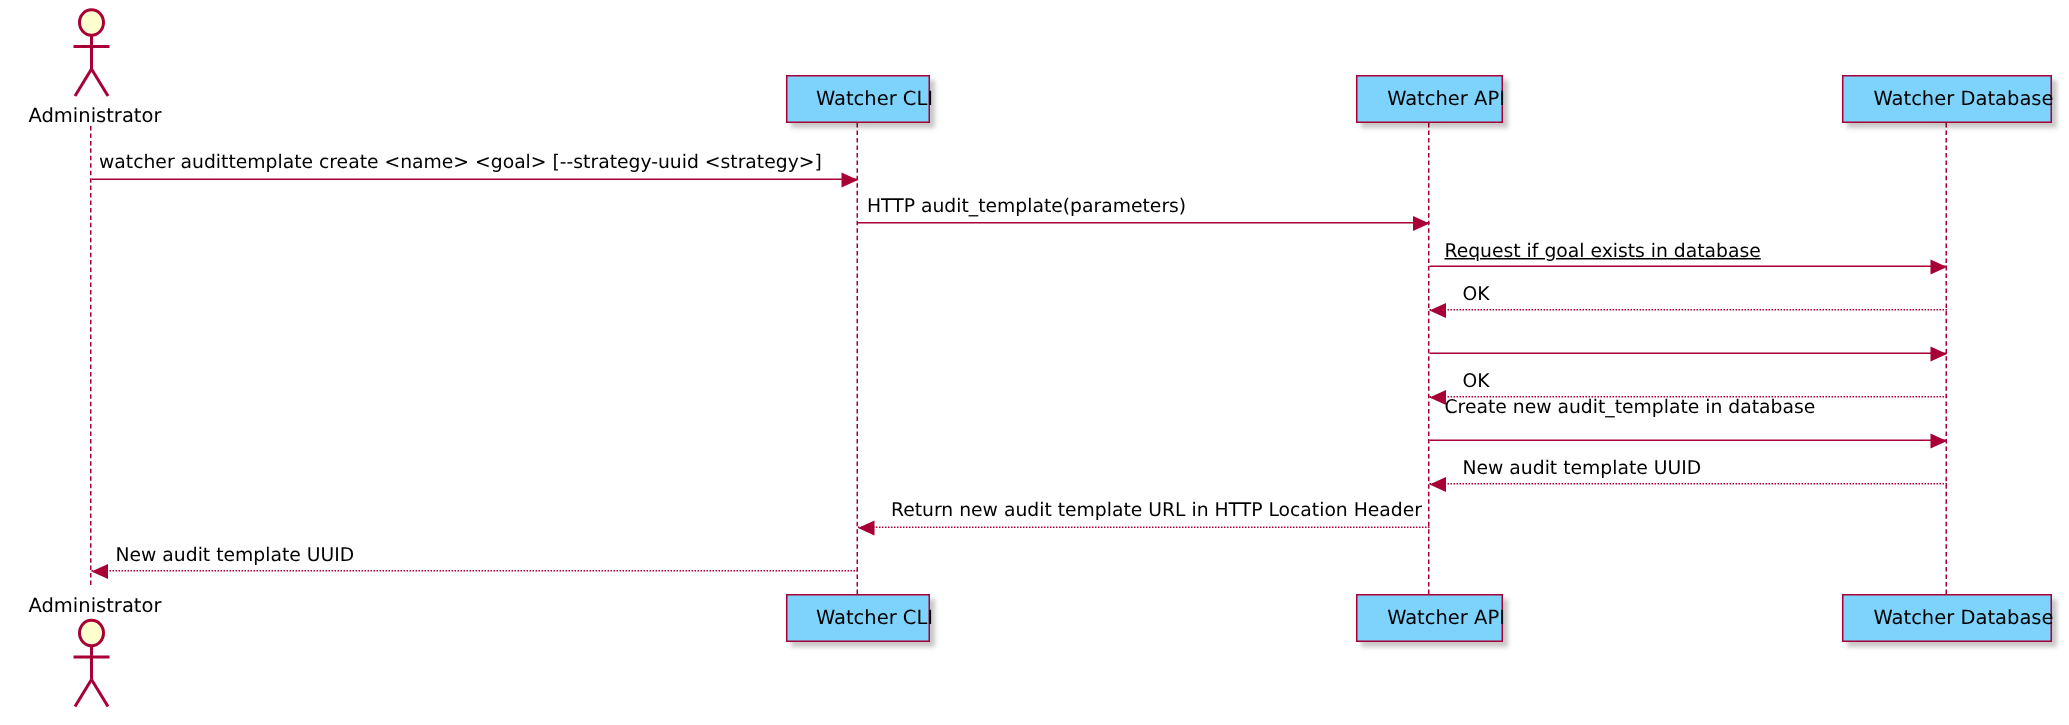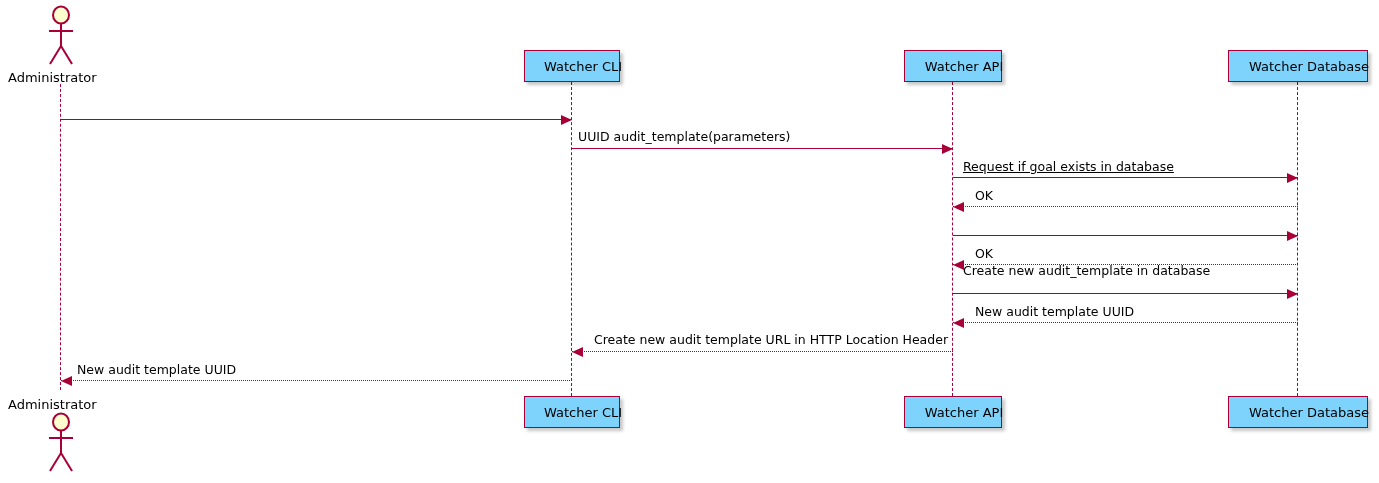--- a/index.html
+++ b/index.html
@@ -42,20 +42,21 @@
   
   .actor-figure {
     position: absolute;
   }
   .actor-label {
     position: absolute;
     font-size: 13px;
     color: #000000;
     white-space: nowrap;
     line-height: 1;
+    margin-left: 11px;
   }
   
   .msg-line {
     position: absolute;
     height: 0;
     border-top: 1.4px solid #A80036;
   }
   .msg-line.dotted {
     border-top: 1.4px dotted #A80036;
   }
@@ -111,39 +112,40 @@
         </g>
       </svg></div>
     <div class="participant-box" style="left: 524px; top: 50px; width: 96px; height: 32px;">Watcher CLI</div>
     <div class="participant-box" style="left: 524px; top: 396px; width: 96px; height: 32px;">Watcher CLI</div>
     <div class="participant-box" style="left: 904px; top: 50px; width: 98px; height: 32px;">Watcher API</div>
     <div class="participant-box" style="left: 904px; top: 396px; width: 98px; height: 32px;">Watcher API</div>
     <div class="participant-box" style="left: 1228px; top: 50px; width: 140px; height: 32px;">Watcher Database</div>
     <div class="participant-box" style="left: 1228px; top: 396px; width: 140px; height: 32px;">Watcher Database</div>
     <div class="msg-line" style="left: 61px; top: 119px; width: 511px;"></div>
     <div class="arrowhead right" style="top: 114.5px; left: 561px;"></div>
+    <div class="msg-label" style="left: 66px; top: 102px;">watcher audittemplate create &lt;name&gt; &lt;goal&gt; [--strategy-uuid &lt;strategy&gt;]</div>
     <div class="msg-line" style="left: 572px; top: 148px; width: 381px;"></div>
     <div class="arrowhead right" style="top: 143.5px; left: 942px;"></div>
-    <div class="msg-label" style="left: 578px; top: 131px;">UUID audit_template(parameters)</div>
+    <div class="msg-label" style="left: 578px; top: 131px;">HTTP audit_template(parameters)</div>
     <div class="msg-line" style="left: 953px; top: 177px; width: 345px;"></div>
     <div class="arrowhead right" style="top: 172.5px; left: 1287px;"></div>
     <div class="msg-label" style="left: 963px; top: 161px; text-decoration: underline;">Request if goal exists in database</div>
     <div class="msg-line dotted" style="left: 953px; top: 206px; width: 345px;"></div>
     <div class="arrowhead left" style="top: 201.5px; left: 953px;"></div>
     <div class="msg-label" style="left: 975px; top: 190px;">OK</div>
     <div class="msg-line" style="left: 953px; top: 235px; width: 345px;"></div>
     <div class="arrowhead right" style="top: 230.5px; left: 1287px;"></div>
     <div class="msg-line dotted" style="left: 953px; top: 264px; width: 345px;"></div>
     <div class="arrowhead left" style="top: 259.5px; left: 953px;"></div>
     <div class="msg-label" style="left: 975px; top: 248px;">OK</div>
     <div class="msg-line" style="left: 953px; top: 293px; width: 345px;"></div>
     <div class="arrowhead right" style="top: 288.5px; left: 1287px;"></div>
     <div class="msg-label" style="left: 963px; top: 265px;">Create new audit_template in database</div>
     <div class="msg-line dotted" style="left: 953px; top: 322px; width: 345px;"></div>
     <div class="arrowhead left" style="top: 317.5px; left: 953px;"></div>
     <div class="msg-label" style="left: 975px; top: 306px;">New audit template UUID</div>
     <div class="msg-line dotted" style="left: 572px; top: 351px; width: 381px;"></div>
     <div class="arrowhead left" style="top: 346.5px; left: 572px;"></div>
-    <div class="msg-label" style="left: 594px; top: 334px;">Create new audit template URL in HTTP Location Header</div>
+    <div class="msg-label" style="left: 594px; top: 334px;">Return new audit template URL in HTTP Location Header</div>
     <div class="msg-line dotted" style="left: 61px; top: 380px; width: 511px;"></div>
     <div class="arrowhead left" style="top: 375.5px; left: 61px;"></div>
     <div class="msg-label" style="left: 77px; top: 364px;">New audit template UUID</div>
   </div>
 
 </body></html>

